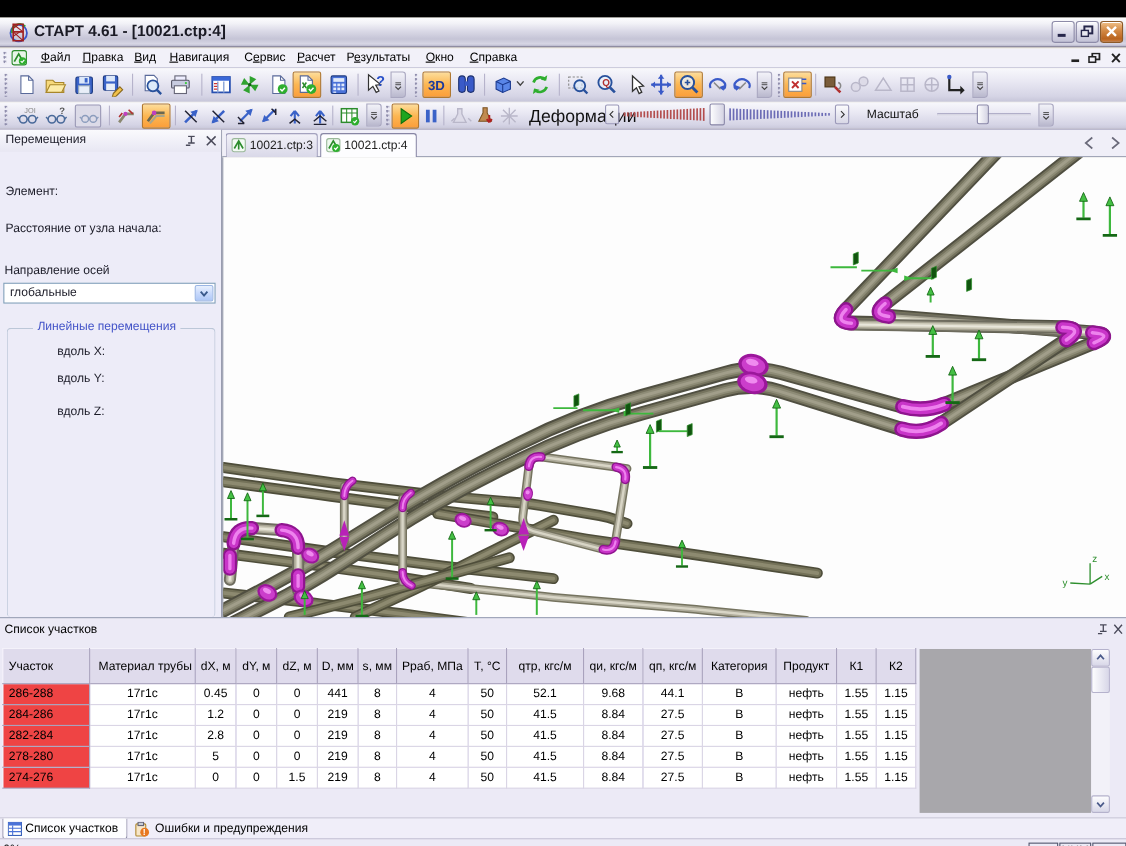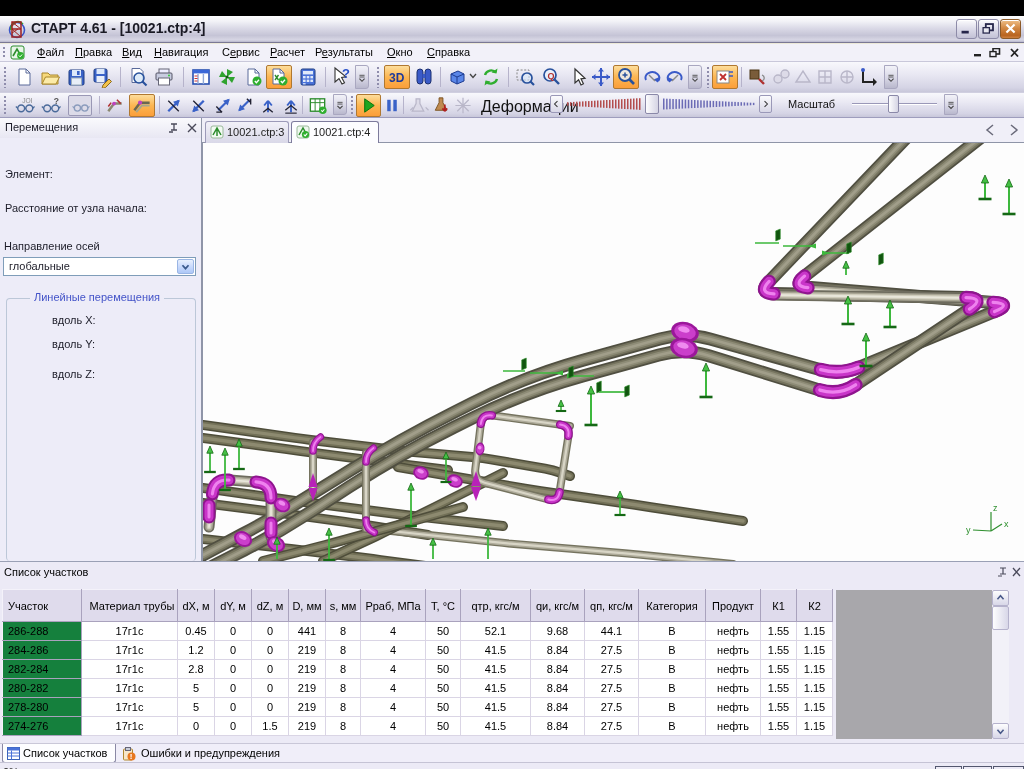--- a/index.html
+++ b/index.html
@@ -35,21 +35,21 @@
 #tabstrip{left:202px;top:102px;width:822px;height:25px;background:#f0eff8;border-bottom:1px solid #8f95a8}
 .dtab{position:absolute;top:3px;height:22px;font-size:11px;border:1px solid #9c9ab8;border-bottom:none;border-radius:3px 3px 0 0;background:linear-gradient(#f2f1f8,#d9d8e8);color:#222}
 .dtab.act{background:#fdfdff;border-color:#7d7b9c}
 
 #viewport{left:202px;top:127px;width:822px;height:418px;background:#fdfdfd;border-left:1px solid #8f95a8}
 
 #bpanel{left:0;top:545px;width:1024px;height:201px;background:#eceaf6;font-size:11px;border-top:1px solid #9aa0b5}
 #btable{position:absolute;left:2px;top:27px;border-collapse:collapse;table-layout:fixed;font-size:11px}
 #btable td{border:1px solid;height:19px;padding:0;text-align:center;overflow:hidden;white-space:nowrap}
 #btable .h td{background:#dfdbec;border-color:#f4f2fa #a9a2bd #a9a2bd #f4f2fa;height:32px}
-#btable .c0{background:#15803d;border-color:#f4f2fa #a9a2bd #a9a2bd #f4f2fa !important;text-align:left;padding-left:5px}
+#btable .c0{background:#ef4444;border-color:#f4f2fa #a9a2bd #a9a2bd #f4f2fa !important;text-align:left;padding-left:5px}
 #btable .d{background:#fff;border-color:#dad5e5}
 #grayarea{position:absolute;background:#a8a7ab}
 
 #statusbar{left:0;top:746px;width:1024px;height:18px;background:#eceaf6;font-size:11px;color:#222;border-top:1px solid #c5c3d5}
 .sbox{position:absolute;top:3px;height:15px;border:1px solid #52566e;background:#eceaf6}
 #blackstrip{left:0;top:764px;width:1024px;height:5px;background:#010101}
 </style></head>
 <body>
 <div id="screen">
   <div id="titlebar" class="abs">
@@ -947,38 +947,20 @@
               <td class="d">50</td>
               <td class="d">41.5</td>
               <td class="d">8.84</td>
               <td class="d">27.5</td>
               <td class="d">В</td>
               <td class="d">нефть</td>
               <td class="d">1.55</td>
               <td class="d">1.15</td>
             </tr>
 <tr>
-              <td class="c0">280-282</td>
-              <td class="d">17г1с</td>
-              <td class="d">5</td>
-              <td class="d">0</td>
-              <td class="d">0</td>
-              <td class="d">219</td>
-              <td class="d">8</td>
-              <td class="d">4</td>
-              <td class="d">50</td>
-              <td class="d">41.5</td>
-              <td class="d">8.84</td>
-              <td class="d">27.5</td>
-              <td class="d">В</td>
-              <td class="d">нефть</td>
-              <td class="d">1.55</td>
-              <td class="d">1.15</td>
-            </tr>
-<tr>
               <td class="c0">278-280</td>
               <td class="d">17г1с</td>
               <td class="d">5</td>
               <td class="d">0</td>
               <td class="d">0</td>
               <td class="d">219</td>
               <td class="d">8</td>
               <td class="d">4</td>
               <td class="d">50</td>
               <td class="d">41.5</td>

